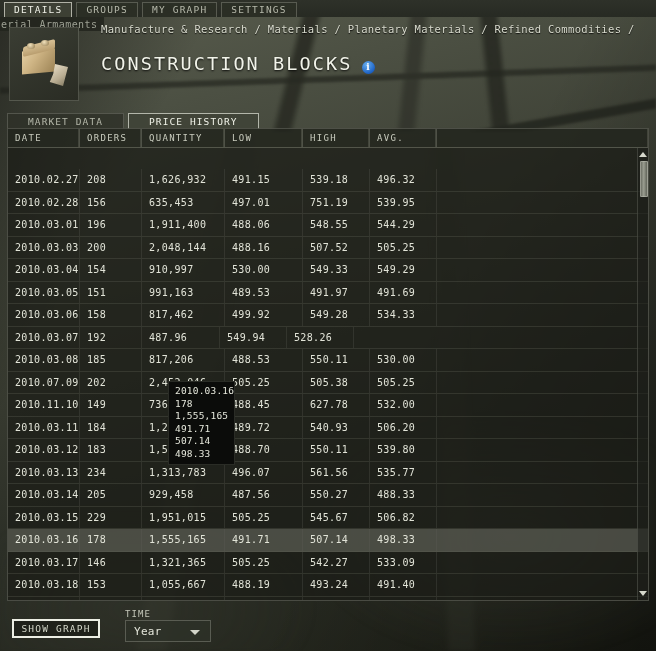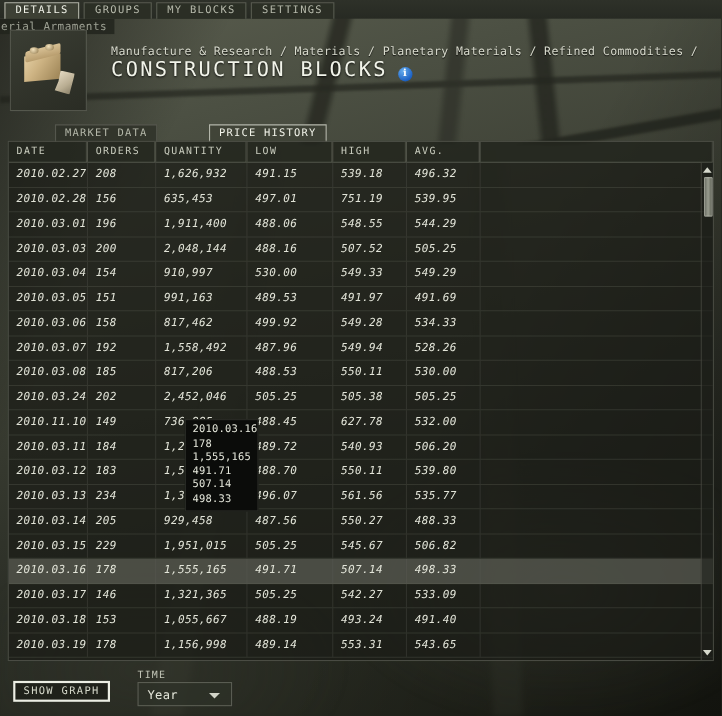--- a/index.html
+++ b/index.html
@@ -134,21 +134,21 @@
   .blk-piece {
     position: absolute;
     left: 39px; top: 36px;
     width: 19px; height: 22px;
     background: linear-gradient(145deg, #efe5cf, #b9ad92 60%, #7d745d);
     clip-path: polygon(32% 0%, 100% 14%, 74% 100%, 4% 82%, 22% 45%);
   }
 
   #breadcrumb {
     position: absolute;
-    left: 101px; top: 24px;
+    left: 101px; top: 6px;
     font-size: 10.5px;
     letter-spacing: 0.35px;
     color: #d8dacd;
     white-space: nowrap;
     text-shadow: 0 1px 1px rgba(0,0,0,.8);
     text-align: right;
   }
   #title-row {
     position: absolute;
     left: 101px; top: 36px;
@@ -183,31 +183,30 @@
     left: 0; top: 110px;
     width: 656px; height: 19px;
     z-index: 4;
     display: flex;
     align-items: flex-end;
     padding-left: 7px;
   }
   .subtab {
     height: 16px;
     margin-right: 4px;
-    padding: 0 8px;
+    padding: 0 20px;
     line-height: 15px;
     font-size: 9.5px;
     letter-spacing: 1.1px;
     color: #b4b7a9;
     background: rgba(46,49,40,0.8);
     border: 1px solid rgba(120,122,111,0.5);
     border-bottom: none;
     cursor: pointer;
     white-space: nowrap;
-    margin-left: 43px;
   }
   .subtab.active {
     color: #f2f4ea;
     background: rgba(64,67,56,0.95);
     border-color: rgba(200,202,190,0.85);
   }
 
   
   #table-wrap {
     position: absolute;
@@ -216,41 +215,42 @@
     border: 1px solid rgba(118,120,109,0.5);
     background: rgba(26,28,22,0.72);
     z-index: 4;
     overflow: hidden;
   }
   #grid {
     position: absolute;
     inset: 0;
     display: flex;
     flex-direction: column;
+    gap: 21px;
   }
   .hrow {
     display: flex;
     height: 19px;
     flex: none;
     border-bottom: 1px solid rgba(120,122,110,0.55);
     background: rgba(40,43,35,0.55);
   }
   .hcell {
     font-size: 9px;
     letter-spacing: 1.3px;
     color: #c9ccbe;
     line-height: 18px;
     padding-left: 7px;
     border-right: 1px solid rgba(120,122,110,0.5);
     box-shadow: inset -2px 0 0 -1px rgba(120,122,110,0.35);
     cursor: pointer;
     white-space: nowrap;
     overflow: hidden;
   }
-  #body-rows { flex: 1; overflow: hidden; font-style: italic; }
+  #body-rows { flex: 1; overflow: hidden; }
   .drow {
     display: flex;
     height: 22.5px;
     border-bottom: 1px solid rgba(96,98,88,0.32);
   }
   .drow.sel { background: rgba(128,130,120,0.45); }
   .dcell {
     font-size: 10px;
     letter-spacing: 0.35px;
     color: #e2e4d8;
@@ -380,21 +380,21 @@
 
 <div id="bg-photo"></div>
 
 <div id="behind-window">
   <div class="bw-text">erial Armaments</div>
 </div>
 
 <div id="tabstrip">
     <div class="toptab active">DETAILS</div>
     <div class="toptab">GROUPS</div>
-    <div class="toptab">MY BLOCKS</div>
+    <div class="toptab">MY GRAPH</div>
     <div class="toptab">SETTINGS</div>
   </div>
 
 <div id="header">
   <div id="item-icon">
     <div class="blk-body"></div>
     <div class="blk-top"></div>
     <div class="stud s1"></div>
     <div class="stud s2"></div>
     <div class="blk-piece"></div>
@@ -482,37 +482,36 @@
           <div class="dcell c1">158</div>
           <div class="dcell c2">817,462</div>
           <div class="dcell c3">499.92</div>
           <div class="dcell c4">549.28</div>
           <div class="dcell c5">534.33</div>
           <div class="dcell c6"></div>
         </div>
         <div class="drow">
           <div class="dcell c0">2010.03.07</div>
           <div class="dcell c1">192</div>
-          <div class="dcell c2">1,558,492</div>
           <div class="dcell c3">487.96</div>
           <div class="dcell c4">549.94</div>
           <div class="dcell c5">528.26</div>
           <div class="dcell c6"></div>
         </div>
         <div class="drow">
           <div class="dcell c0">2010.03.08</div>
           <div class="dcell c1">185</div>
           <div class="dcell c2">817,206</div>
           <div class="dcell c3">488.53</div>
           <div class="dcell c4">550.11</div>
           <div class="dcell c5">530.00</div>
           <div class="dcell c6"></div>
         </div>
         <div class="drow">
-          <div class="dcell c0">2010.03.24</div>
+          <div class="dcell c0">2010.07.09</div>
           <div class="dcell c1">202</div>
           <div class="dcell c2">2,452,046</div>
           <div class="dcell c3">505.25</div>
           <div class="dcell c4">505.38</div>
           <div class="dcell c5">505.25</div>
           <div class="dcell c6"></div>
         </div>
         <div class="drow">
           <div class="dcell c0">2010.11.10</div>
           <div class="dcell c1">149</div>

